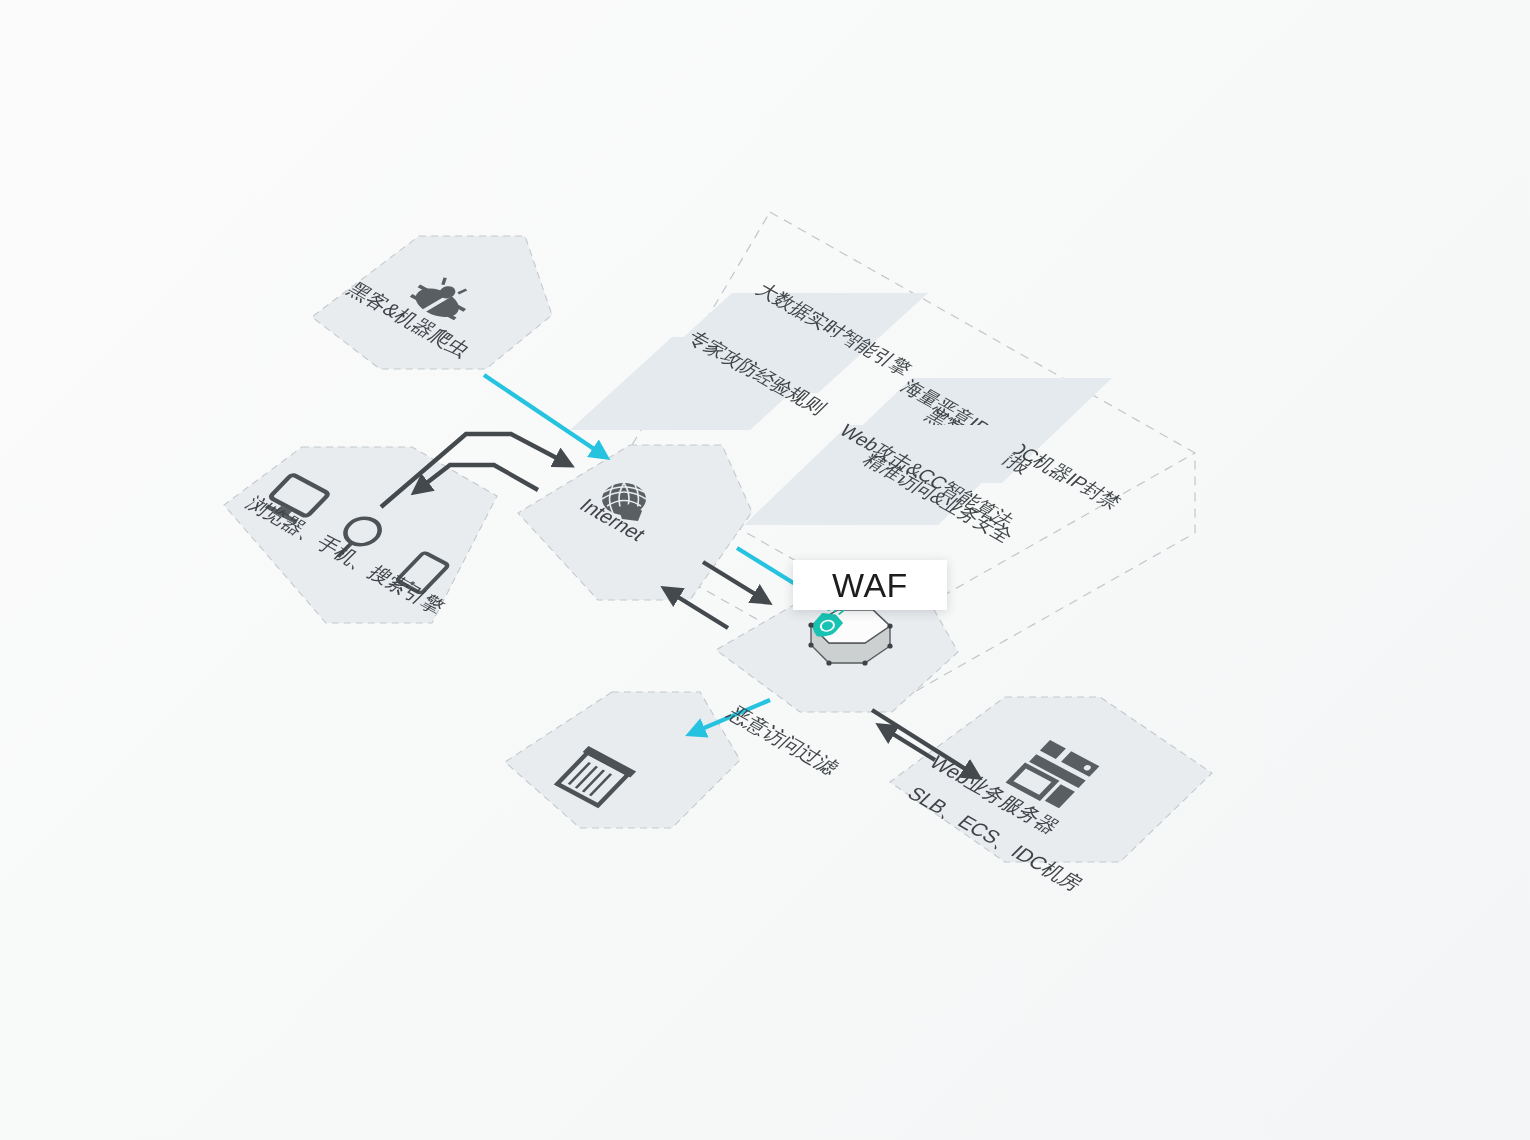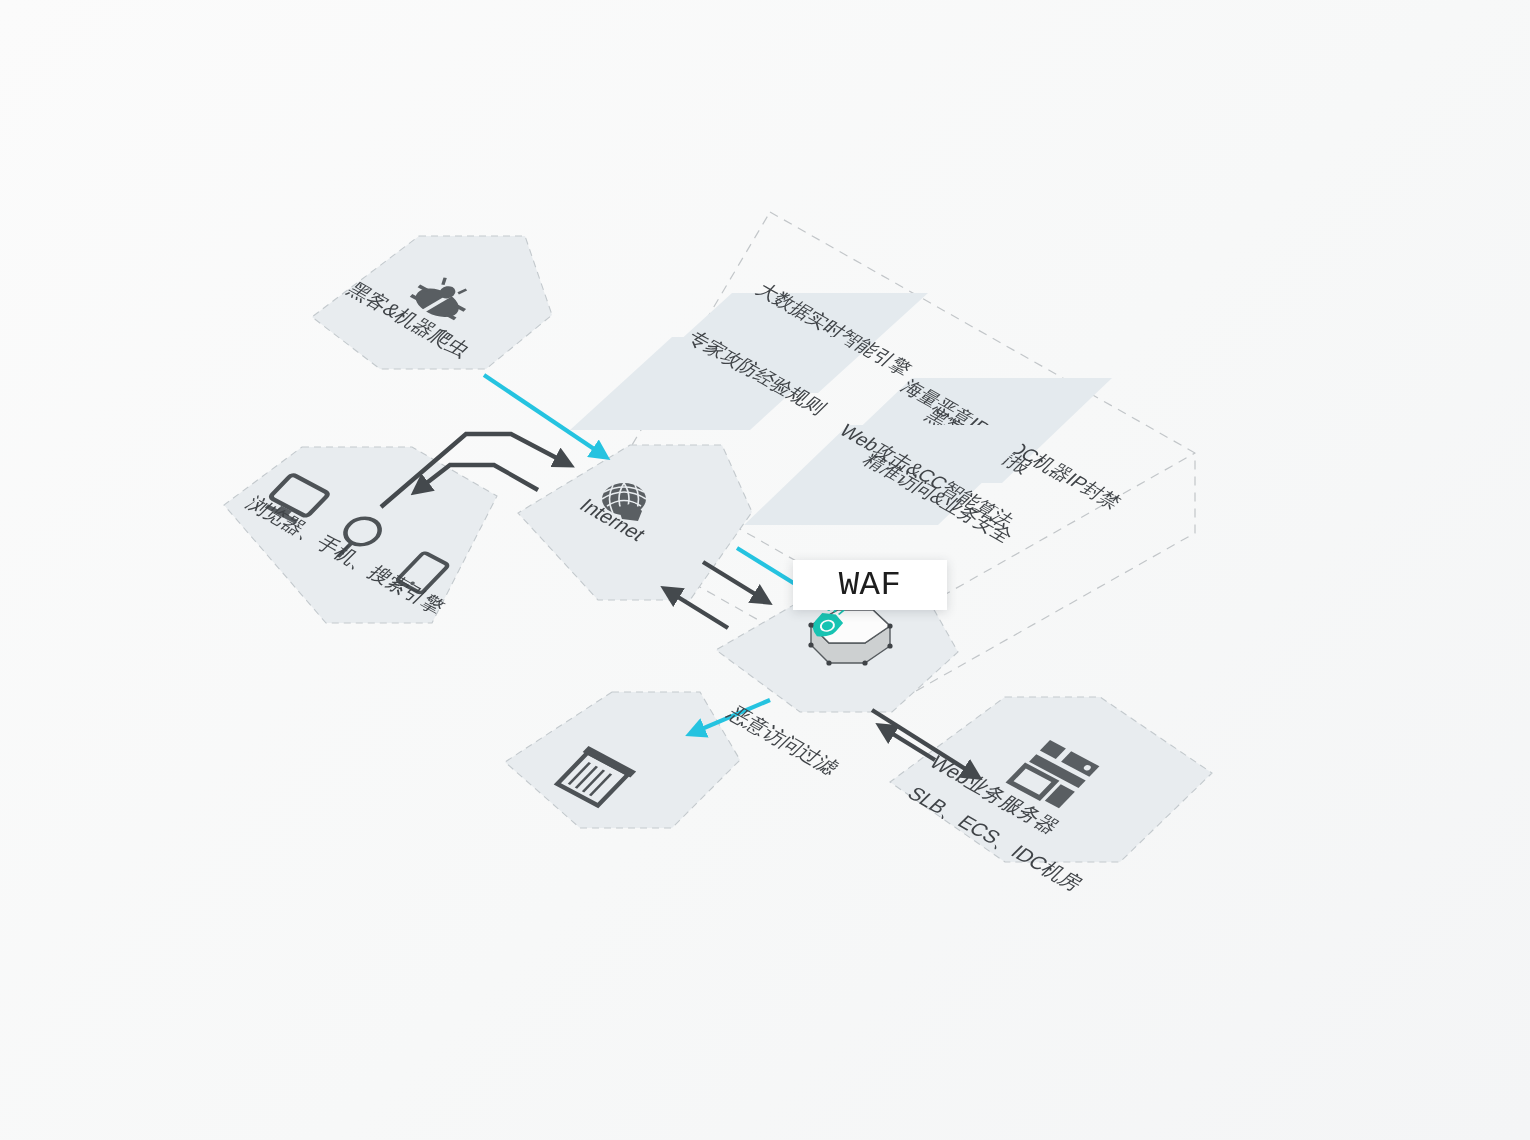--- a/index.html
+++ b/index.html
@@ -60,21 +60,21 @@
   #waf-callout {
     position: absolute;
     box-sizing: border-box;
     background: #ffffff;
     box-shadow: 0 2px 10px rgba(40,50,60,0.17);
     display: flex;
     align-items: center;
     justify-content: center;
   }
   #waf-callout .waf-text {
-    font-family: Liberation Mono, monospace;
+    font-family: Liberation Sans, sans-serif;
     font-size: 34px;
     color: #1d1d1d;
     letter-spacing: 0.5px;
   }
 </style>
 </head>
 <body>
 
 <div id="stage">
 

